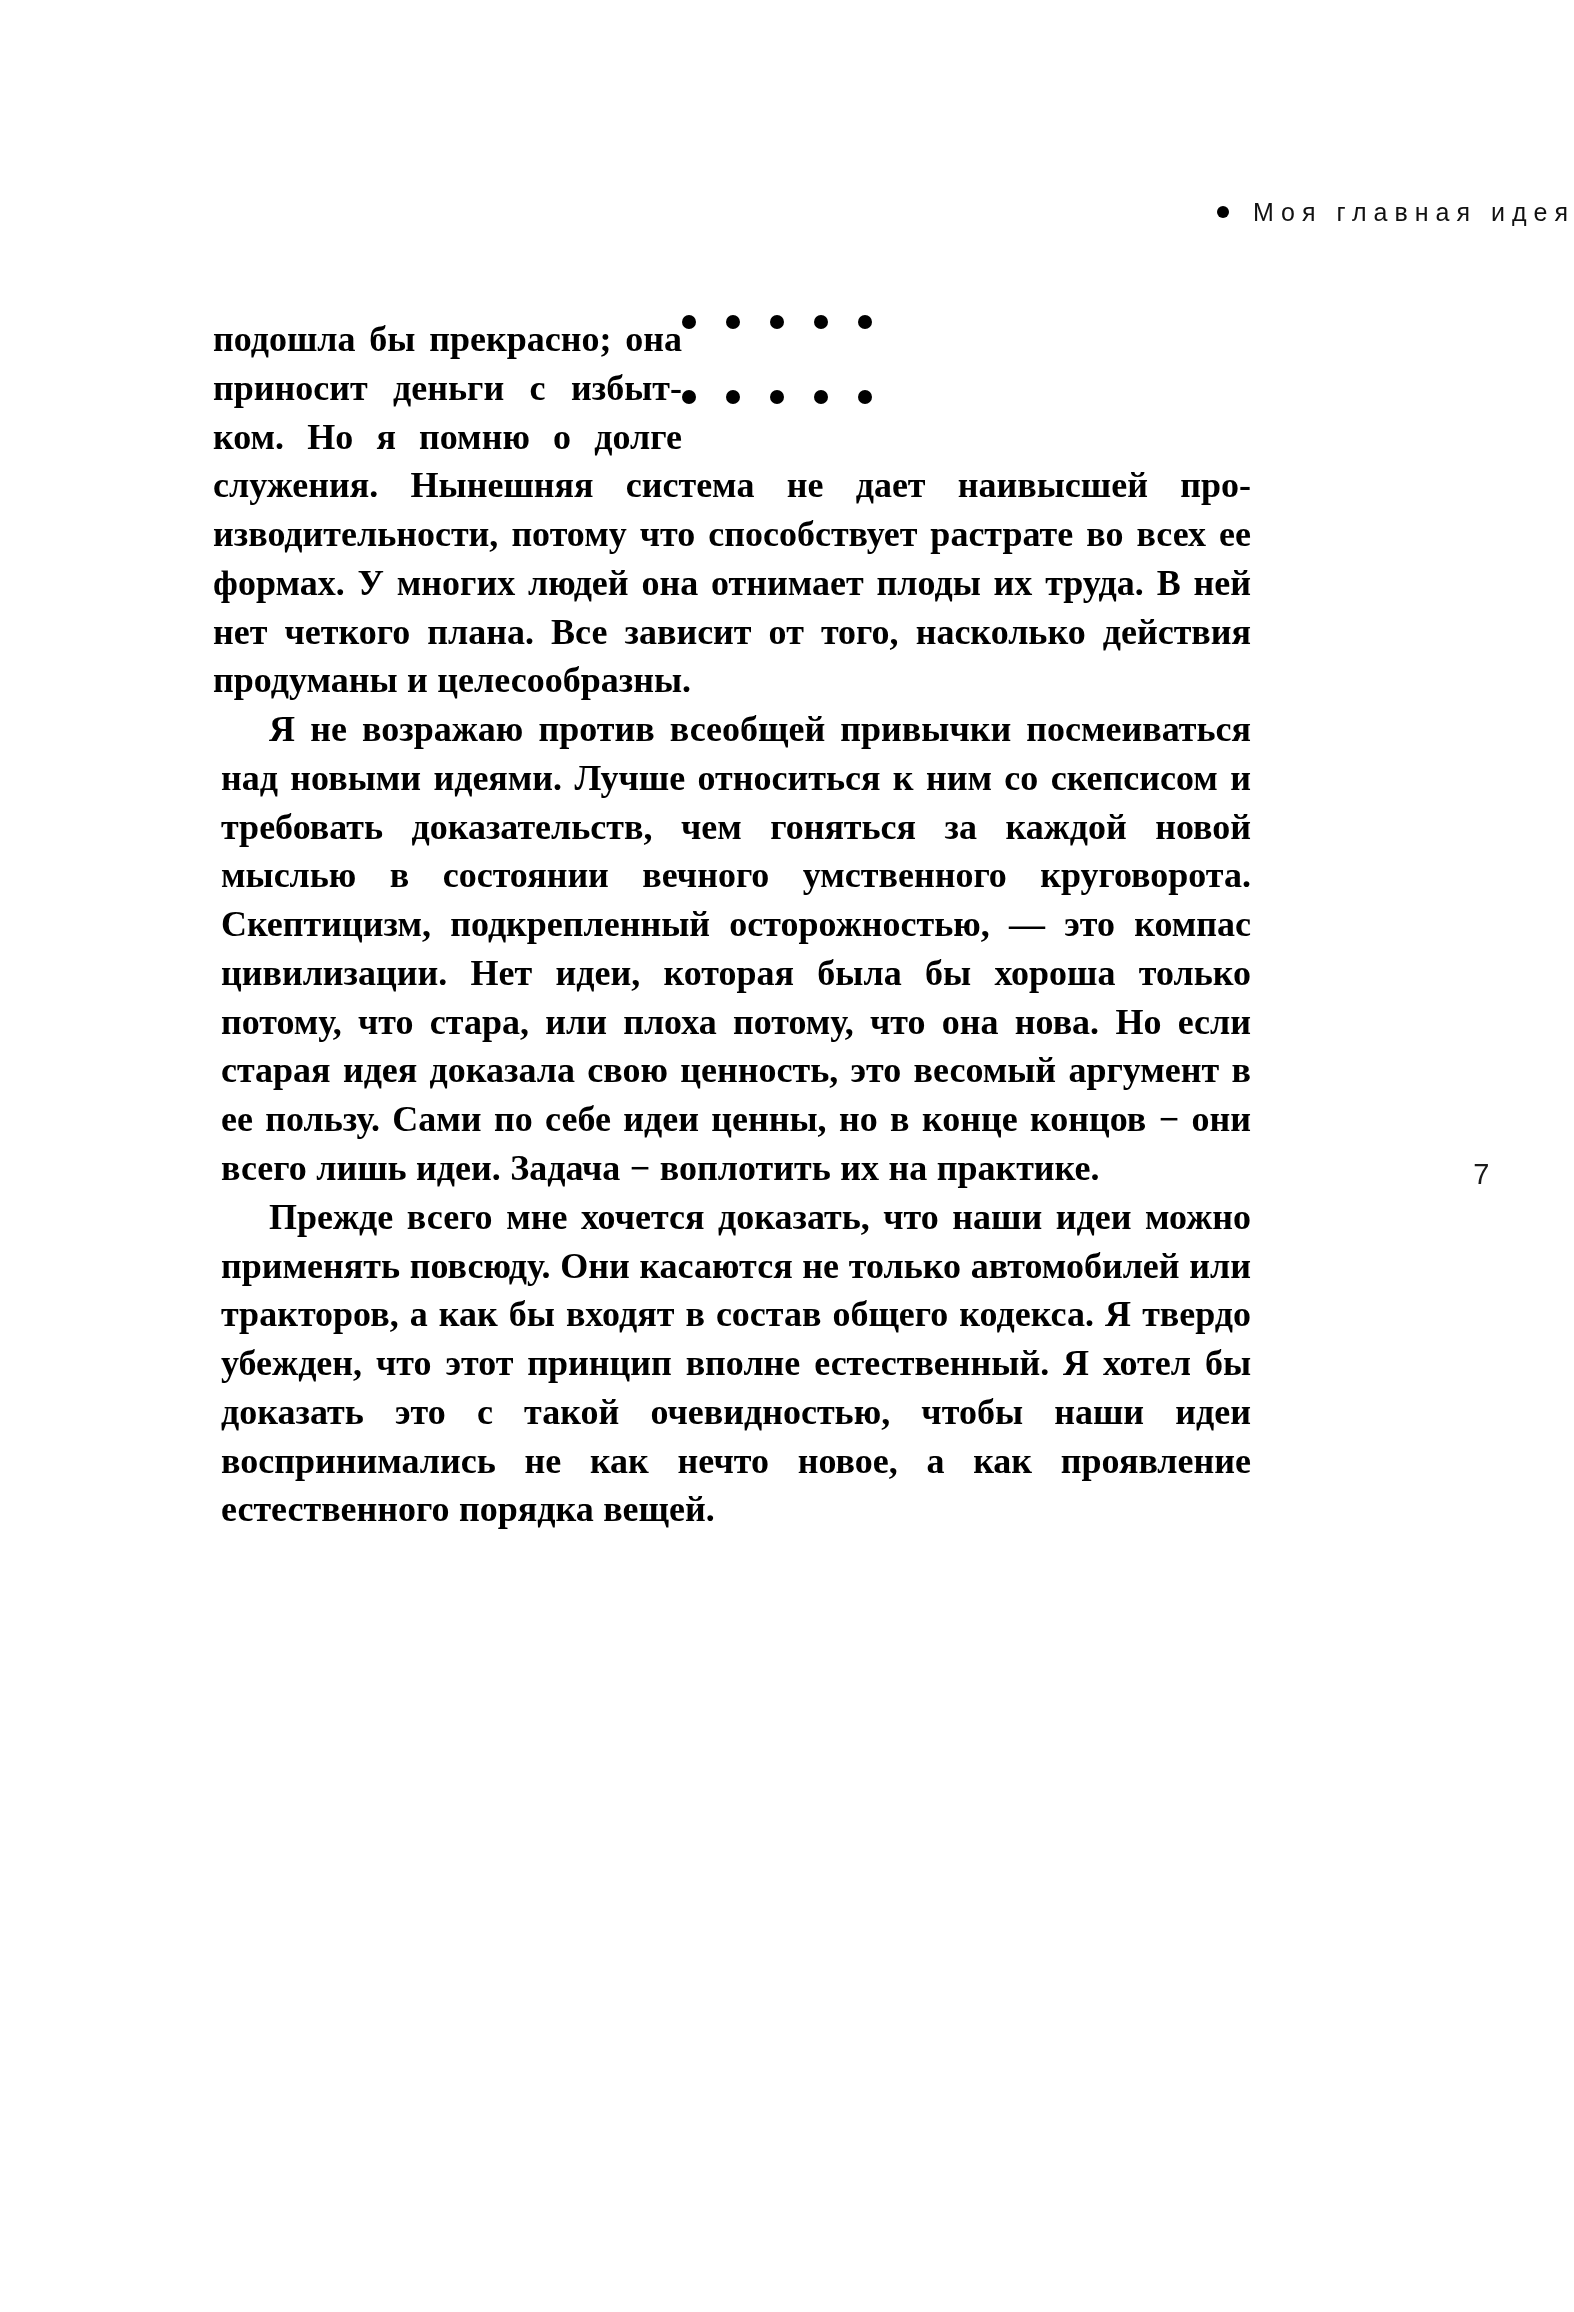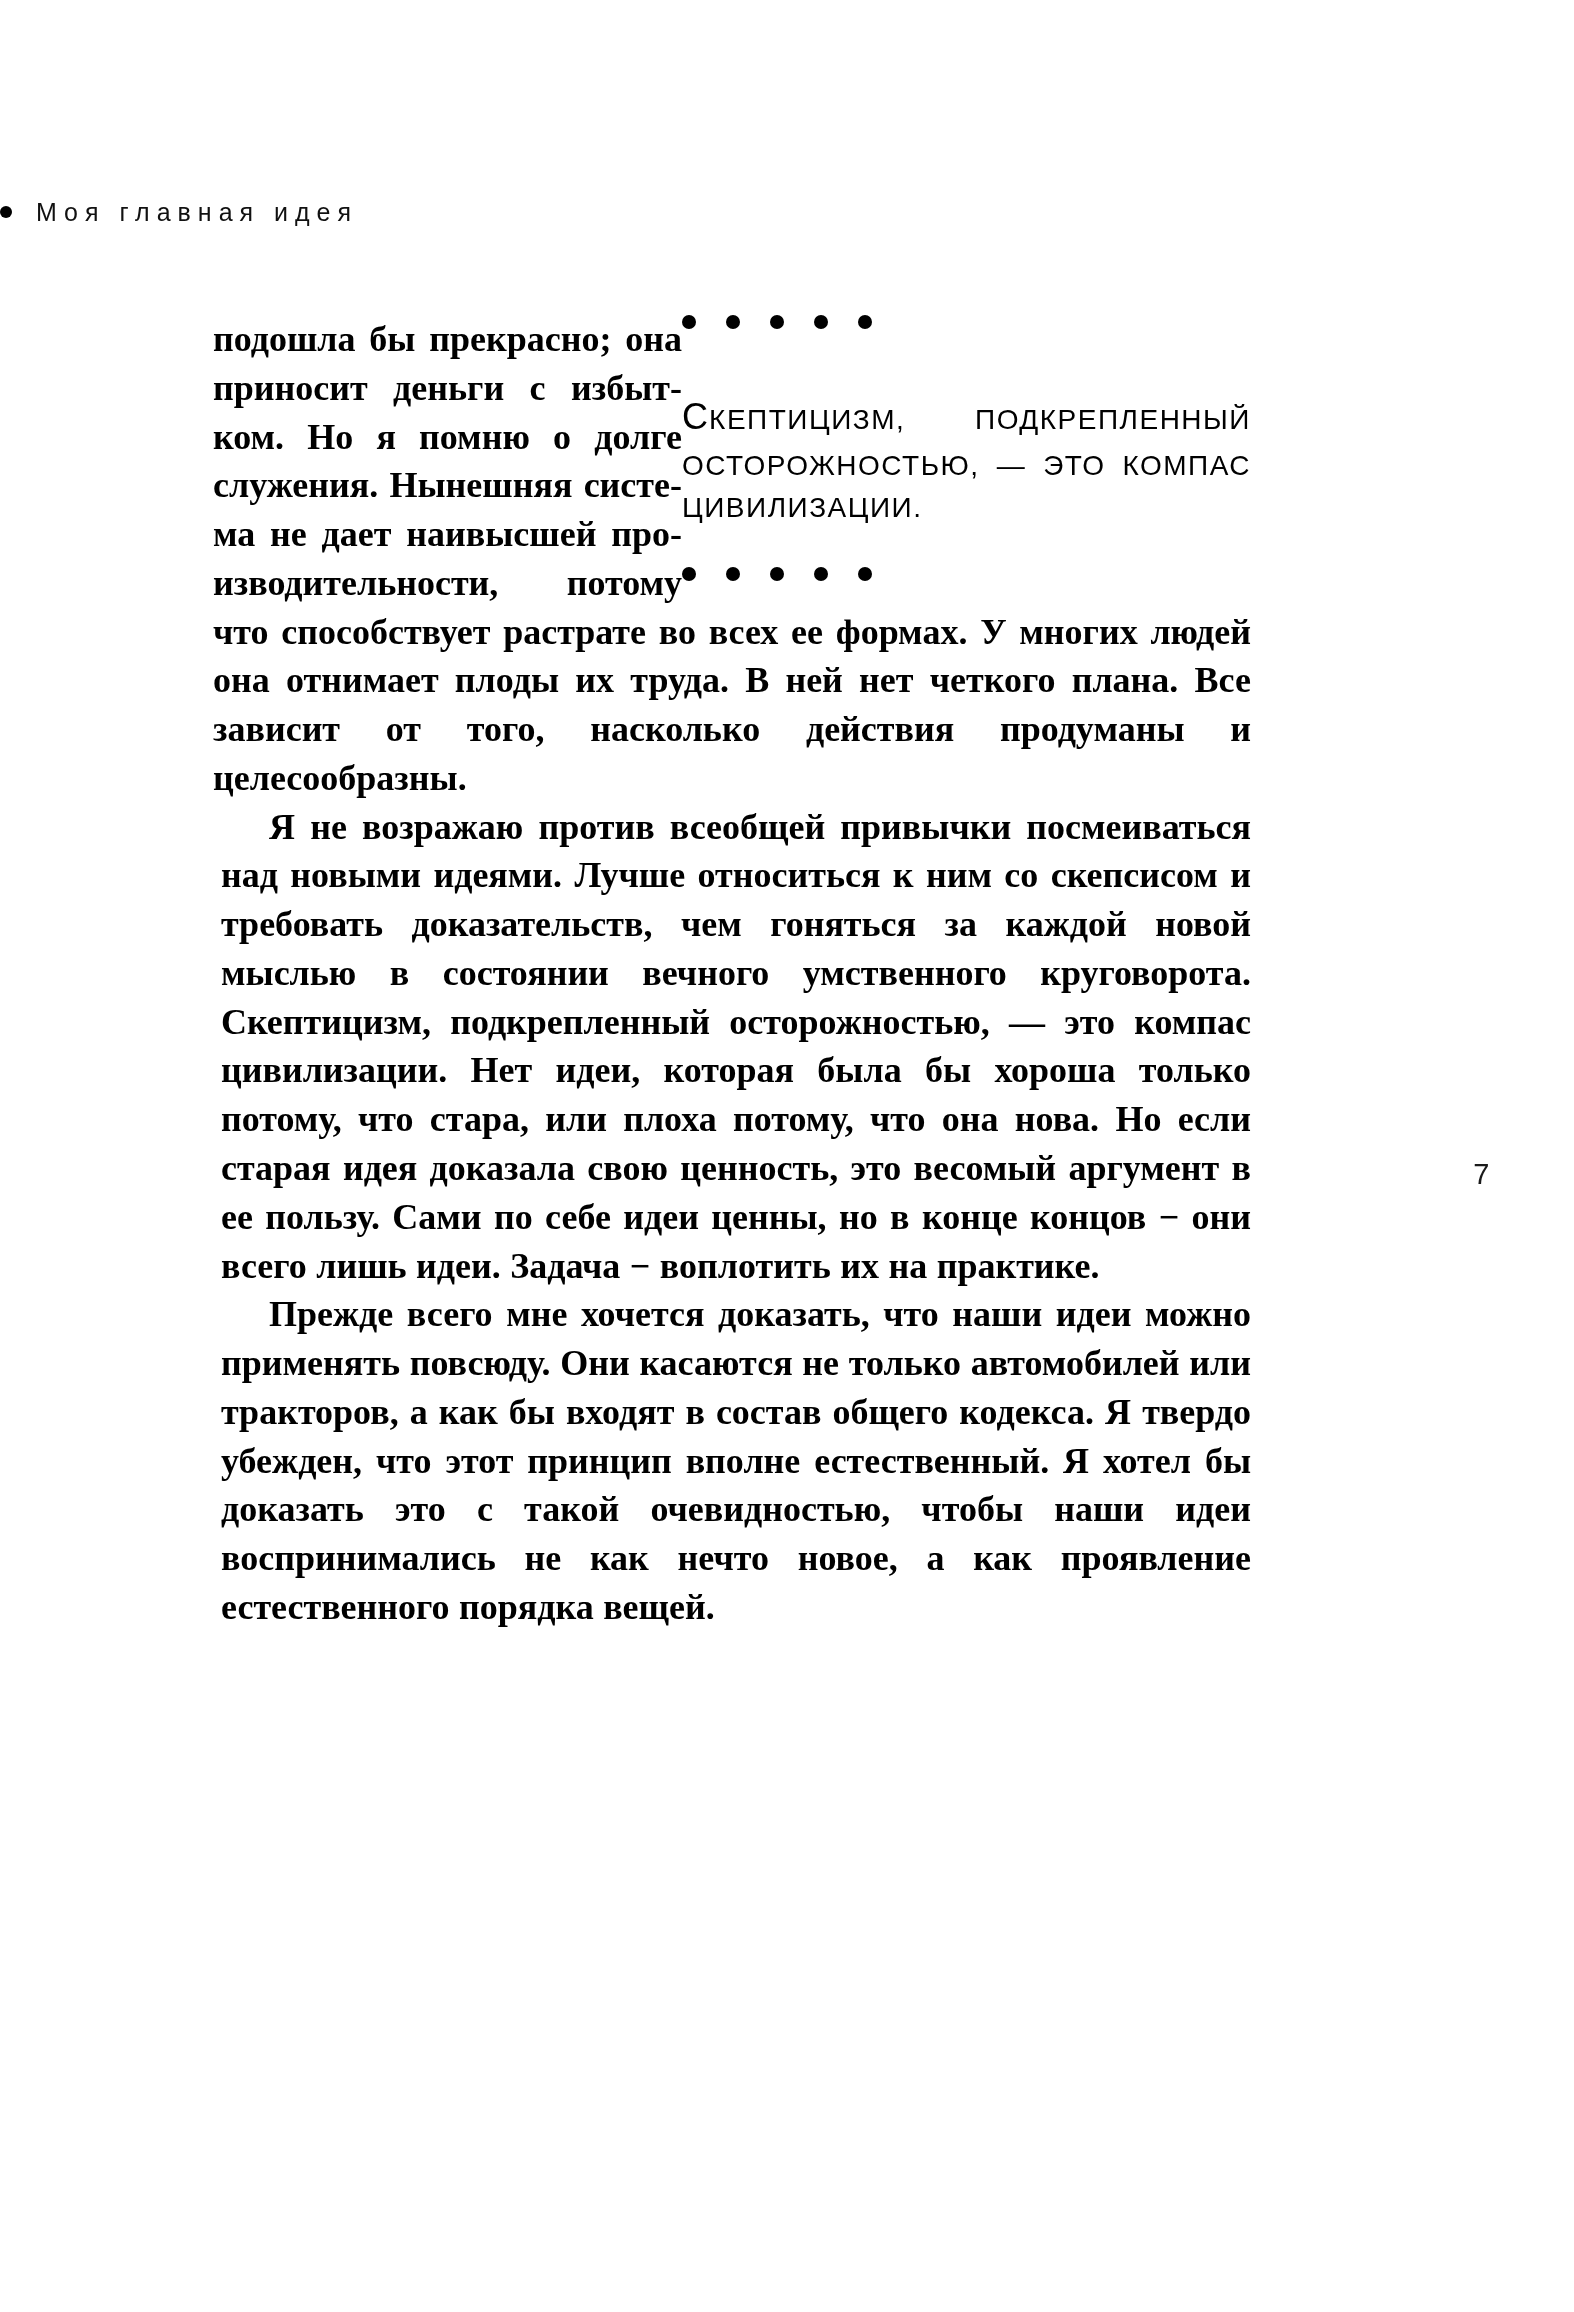--- a/index.html
+++ b/index.html
@@ -21,21 +21,21 @@
     inset: 0;
     background: #ffffff;
   }
 
   
   .running-header {
     position: absolute;
     left: 0;
     right: 0;
     top: 198px;
-    text-align: left;
+    text-align: right;
     white-space: nowrap;
   }
   .running-header .hdr-dot {
     display: inline-block;
     width: 12px;
     height: 12px;
     border-radius: 50%;
     background: #000;
     vertical-align: 0.22em;
     margin-right: 24px;
@@ -136,21 +136,20 @@
   </div>
 
   <div class="folio">7</div>
 
   <div class="textblock">
 
     <aside class="pullquote">
       <span class="pq-rule top">
         <span class="dot"></span><span class="dot"></span><span class="dot"></span><span class="dot"></span><span class="dot"></span>
       </span>
-      <div class="pq-text"><span class="pq-initial">С</span><span>кептицизм, подкрепленный осторожностью, — это компас цивилизации.</span></div>
       <span class="pq-rule bottom">
         <span class="dot"></span><span class="dot"></span><span class="dot"></span><span class="dot"></span><span class="dot"></span>
       </span>
     </aside>
 
     <div class="body-text">
       <p class="flow-first">подошла бы прекрасно; она приносит деньги с избыт­ком. Но я помню о долге служения. Нынешняя систе­ма не дает наивысшей про­изводительности, потому что способствует растрате во всех ее формах. У многих людей она отнима­ет плоды их труда. В ней нет четкого плана. Все зависит от того, насколько действия продуманы и целесообразны.</p>
       <p class="indent">Я не возражаю против всеобщей привычки посмеиваться над новыми идеями. Лучше отно­ситься к ним со скепсисом и требовать доказа­тельств, чем гоняться за каждой новой мыслью в состоянии вечного умственного круговорота. Скептицизм, подкрепленный осторожностью, — это компас цивилизации. Нет идеи, которая была бы хороша только потому, что стара, или плоха потому, что она нова. Но если старая идея доказала свою ценность, это весомый аргумент в ее пользу. Сами по себе идеи ценны, но в конце концов − они всего лишь идеи. Задача − воплотить их на практике.</p>
       <p class="indent">Прежде всего мне хочется доказать, что наши идеи можно применять повсюду. Они касаются не только автомобилей или тракторов, а как бы вхо­дят в состав общего кодекса. Я твердо убежден, что этот принцип вполне естественный. Я хотел бы до­казать это с такой очевидностью, чтобы наши идеи воспринимались не как нечто новое, а как проявле­ние естественного порядка вещей.</p>
     </div>

